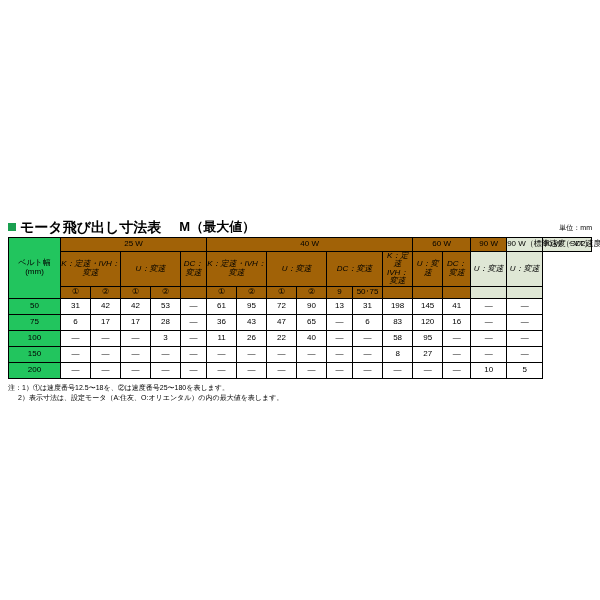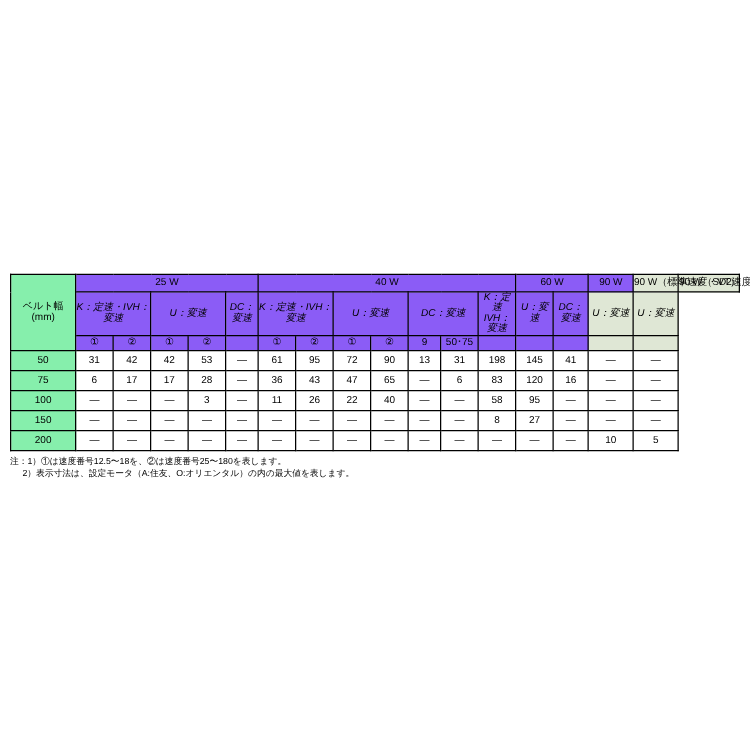--- a/index.html
+++ b/index.html
@@ -83,27 +83,27 @@
     border: 1px solid #000000;
     font-size: 8px;
     font-weight: normal;
     text-align: center;
     vertical-align: middle;
     padding: 0;
     color: #000;
     line-height: 1.05;
   }
   .hdr {
-    background: #8b5cf6;
+    background: #a16207;
   }
   .hdr-green {
     background: #dfe7d5;
   }
   .beltw {
-    background: #86efac;
+    background: #22c55e;
     font-size: 8px;
     line-height: 1.15;
   }
   .grp {
     height: 13px;
     font-size: 9px;
     font-weight: bold;
   }
   .grp-small {
     height: 13px;
@@ -140,20 +140,26 @@
   .notes .n2 { padding-left: 10px; }
 </style>
 </head>
 <body>
 
 <div id="page">
   <div id="frame"></div>
 
   <div id="content">
 
+    <div class="title-row">
+      <div class="title-marker"></div>
+      <div class="title-text">モータ飛び出し寸法表</div>
+      <div class="title-sub">M（最大値）</div>
+      <div class="unit-note">単位：mm</div>
+    </div>
 
     <table class="dim">
       <colgroup>
         <col style="width:52px">
         <col style="width:30px">
           <col style="width:30px">
         <col style="width:30px">
           <col style="width:30px">
         <col style="width:26px">
         <col style="width:30px">

